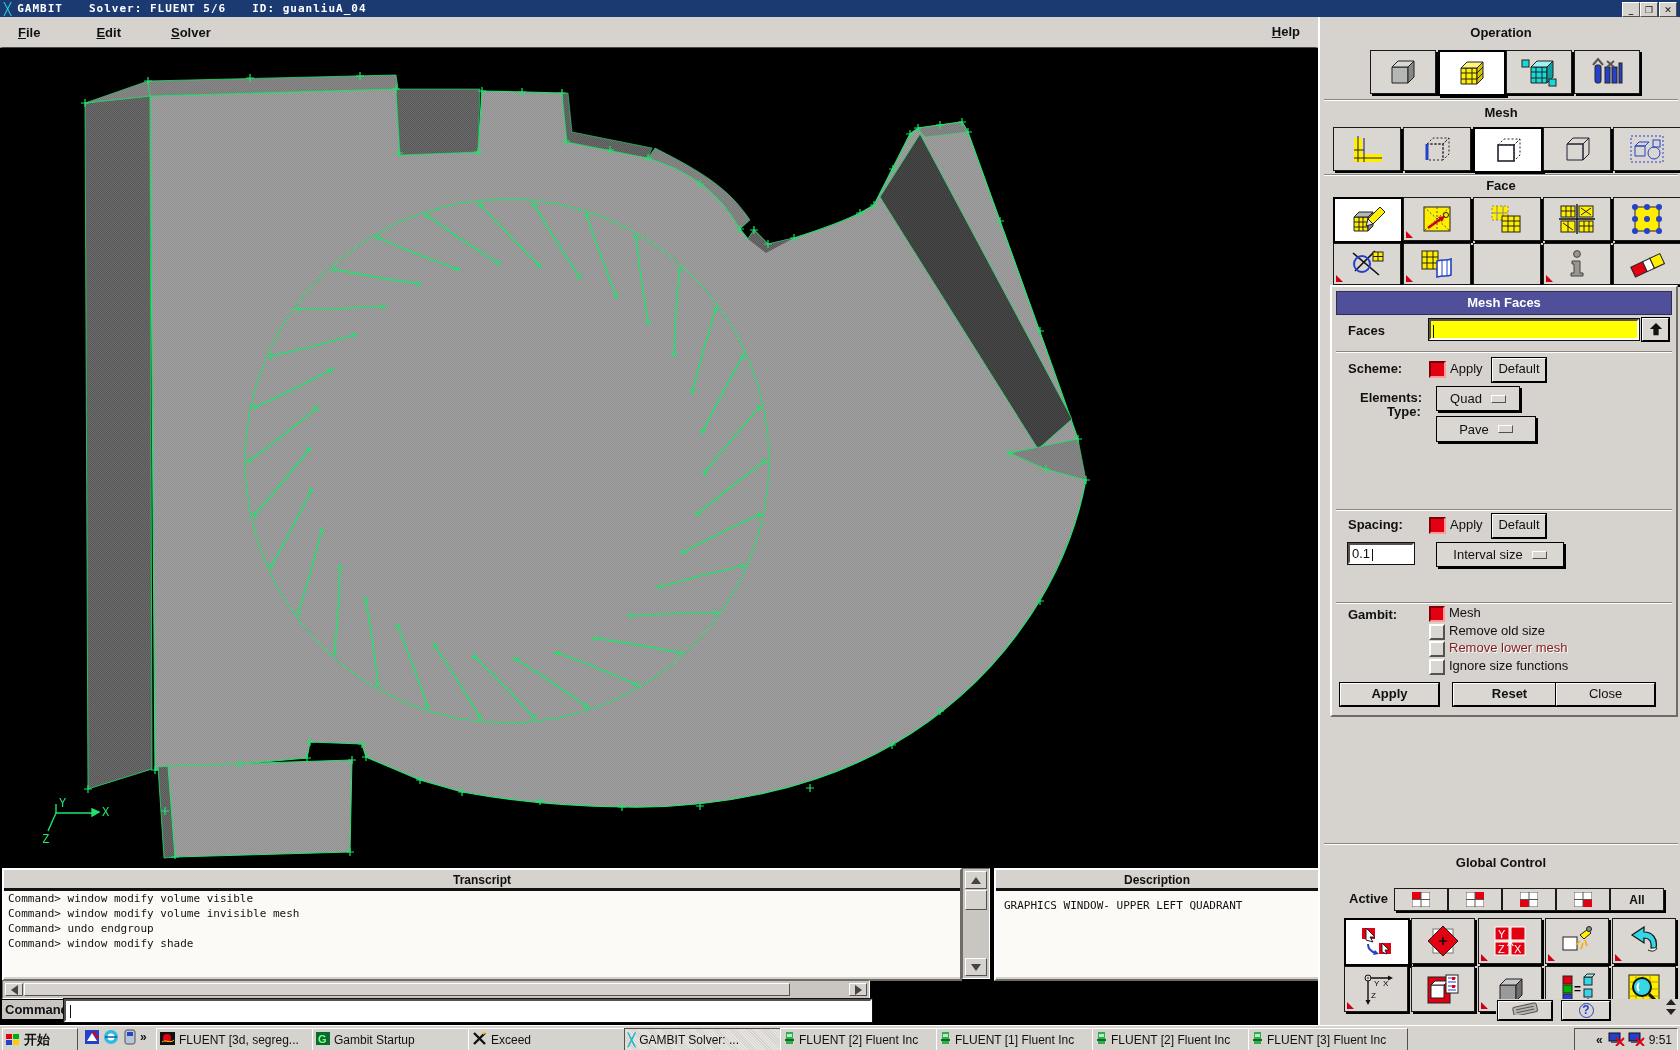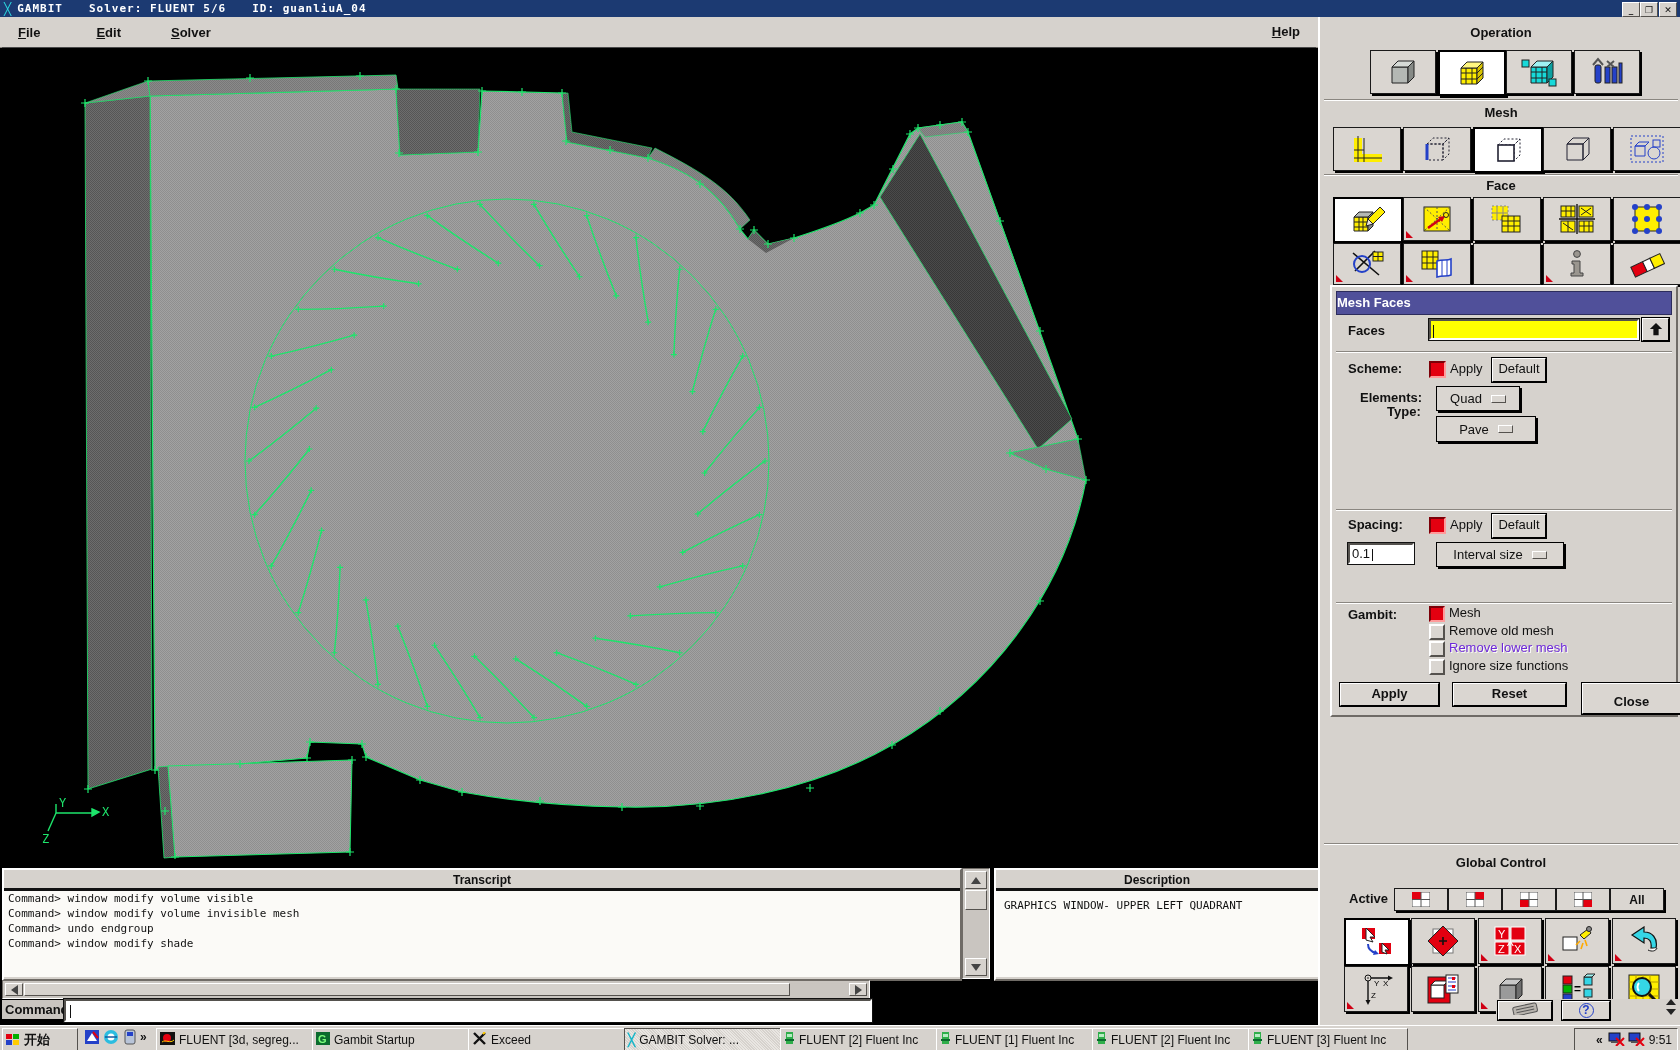--- a/index.html
+++ b/index.html
@@ -49,37 +49,37 @@
   .sect-title{position:absolute;left:0;width:100%;text-align:center;font:bold 13px "Liberation Sans",sans-serif}
   .etch{position:absolute;left:4px;right:4px;height:0;border-top:1px solid #8a8680;border-bottom:1px solid #fff}
   .gbtn{position:absolute;background:#dad6d1;border:1px solid #1a1a1a;box-shadow:2px 2px 0 #000;
         display:flex;align-items:center;justify-content:center}
   .gbtn.active{background:#fff;border:2px solid #000}
   .red-tri{position:absolute;left:2px;bottom:2px;width:0;height:0;
            border-bottom:7px solid #d00014;border-right:7px solid transparent}
   
   .formframe{position:absolute;background:#d6d2cd;border:2px solid;border-color:#fff #6f6b66 #6f6b66 #fff}
   .formhead{position:absolute;background:#50509a;color:#fff;font:bold 13px "Liberation Sans",sans-serif;
-            text-align:left;border:1px solid #2c2c5c;padding-top:3px}
+            text-align:center;border:1px solid #2c2c5c;padding-top:3px}
   .flabel{position:absolute;font:bold 13px "Liberation Sans",sans-serif}
   .fsmall{position:absolute;font:13px "Liberation Sans",sans-serif}
   .chk{position:absolute;width:13px;height:13px;background:#dad6d1;border:2px solid;border-color:#fff #55524e #55524e #fff}
   .chk.checked{background:#e30010;border-color:#7c0008 #ff9a9a #ff9a9a #7c0008}
   .mbtn{position:absolute;background:#dad6d1;border:1px solid #000;box-shadow:1px 1px 0 #000;
         font:13px "Liberation Sans",sans-serif;text-align:center;
         border-top:1px solid #fff;border-left:1px solid #fff;outline:1px solid #000}
   .dropdown{position:absolute;background:#dad6d1;border:1px solid #000;box-shadow:2px 2px 0 #000;
             font:13px "Liberation Sans",sans-serif;display:flex;align-items:center;justify-content:center}
   .ddbar{width:13px;height:6px;background:#dad6d1;border:1px solid;border-color:#fff #55524e #55524e #fff;margin-left:9px}
   .opt-row{position:absolute;left:97px;height:16px}
   .opt-row .chkb{position:absolute;left:0;top:1px;width:12px;height:12px;background:#dad6d1;
                  border:2px solid;border-color:#fff #55524e #55524e #fff}
   .opt-row.checked .chkb{background:#e30010;border-color:#7c0008 #ff9a9a #ff9a9a #7c0008}
   .opt-row .opt-label{position:absolute;left:20px;top:0;font:13px "Liberation Sans",sans-serif;white-space:nowrap}
-  .opt-row.disabled .opt-label{color:#6d28d9;text-shadow:1px 1px 0 #fff}
+  .opt-row.disabled .opt-label{color:#7f1d1d;text-shadow:1px 1px 0 #fff}
   
   .taskbar{left:0;top:1025px;width:1680px;height:25px;background:#d6d2cd;border-top:1px solid #fff;
            display:flex;align-items:center}
   .task{position:absolute;top:2px;height:21px;background:#d6d2cd;border:1px solid;
         border-color:#fff #55524e #55524e #fff;display:flex;align-items:center;
         font:12px "Liberation Sans",sans-serif;overflow:hidden;white-space:nowrap;padding:0 3px}
   .task.active{border-color:#55524e #fff #fff #55524e;
         background-image:repeating-linear-gradient(45deg,#e9e6e2 0 1px,#d6d2cd 1px 2px)}
   .task .ticon{margin-right:4px;flex:0 0 auto}
   .startbtn{position:absolute;left:2px;top:2px;height:21px;width:74px;background:#d6d2cd;
@@ -590,34 +590,34 @@
       </div>
 
       <div class="etch" style="left:4px;right:4px;top:315px"></div>
       <div class="flabel" style="left:16px;top:320px">Gambit:</div>
       <div class="opt-row checked" style="top:318px">
         <span class="chkb"></span>
           <span class="opt-label">Mesh</span>
       </div>
       <div class="opt-row" style="top:336px">
         <span class="chkb"></span>
-          <span class="opt-label">Remove old mesh</span>
+          <span class="opt-label">Remove old size</span>
       </div>
       <div class="opt-row disabled" style="top:353px">
         <span class="chkb"></span>
           <span class="opt-label">Remove lower mesh</span>
       </div>
       <div class="opt-row" style="top:371px">
         <span class="chkb"></span>
           <span class="opt-label">Ignore size functions</span>
       </div>
 
       <div class="mbtn" style="left:8px;top:396px;width:97px;height:19px;padding-top:2px;font-weight:bold">Apply</div>
       <div class="mbtn" style="left:121px;top:396px;width:111px;height:19px;padding-top:2px;font-weight:bold">Reset</div>
-      <div class="mbtn" style="left:250px;top:396px;width:97px;height:19px;padding-top:10px;font-weight:bold">Close</div>
+      <div class="mbtn" style="left:224px;top:396px;width:97px;height:19px;padding-top:2px;font-weight:normal">Close</div>
     </div>
 
     <div class="etch" style="top:826px"></div>
     <div class="sect-title" style="top:838px">Global Control</div>
     <div class="flabel" style="left:29px;top:874px">Active</div>
 
     <div class="gbtn" style="left:74px;top:871px;width:52px;height:21px">
       <svg width="18" height="15" viewBox="0 0 18 15">
         <rect x="0" y="0" width="18" height="15" fill="#fff" stroke="#555"></rect>
           <rect x="0" y="0" width="9" height="7.5" fill="#e30010"></rect>

